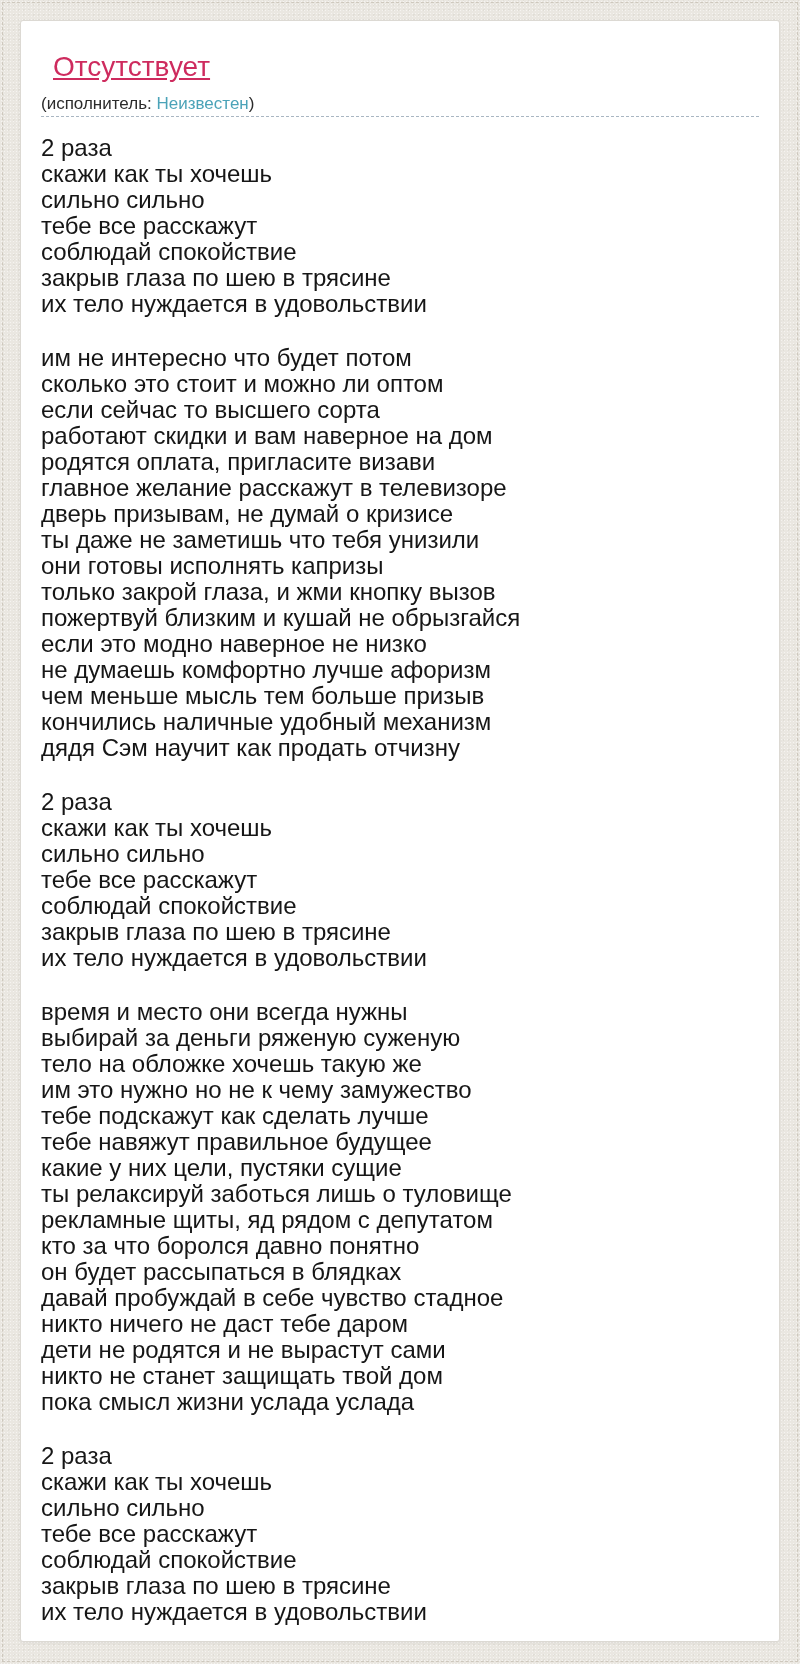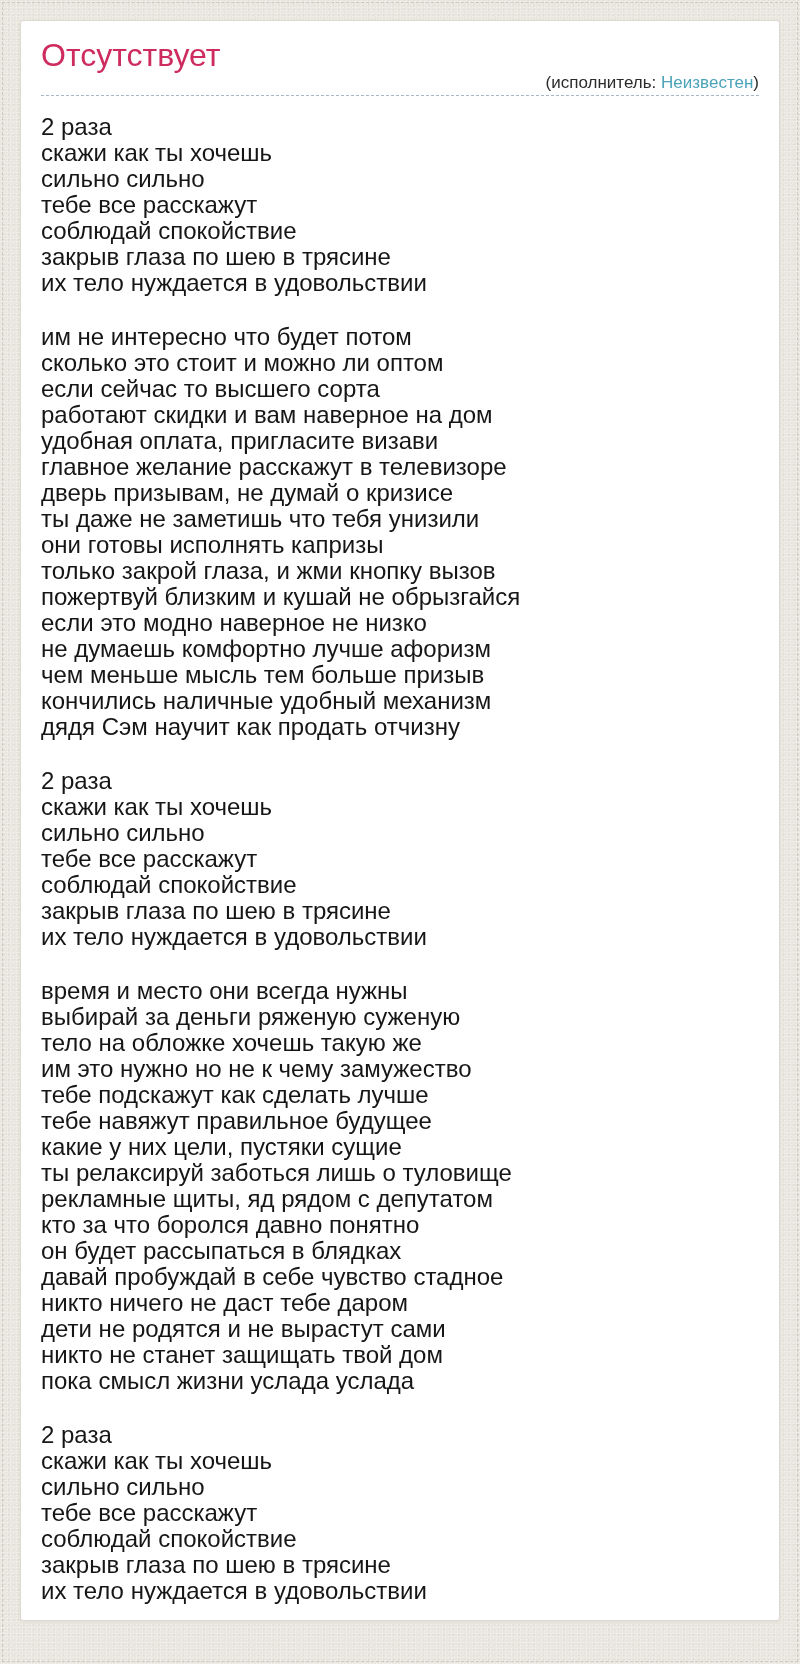--- a/index.html
+++ b/index.html
@@ -29,31 +29,31 @@
   }
   .card{
     position:absolute;left:20px;top:20px;width:760px;
     background:var(--card_bg);
     border:1px solid #dcd9d3;
     border-radius:3px;
     box-shadow:0 1px 3px rgba(0,0,0,.06);
     padding:18px 20px 16px 20px;
   }
   h1.song-title{
-    margin:0;padding:0;
-    font-size:32px;line-height:32px;font-weight:400;
+    margin:12px;padding:0;
+    font-size:28px;line-height:32px;font-weight:400;
     color:var(--title);
+    text-decoration:underline;
   }
   .artist-line{
     font-size:17px;line-height:17px;
     color:#2b2b2b;
     margin-top:3px;
     padding-bottom:4px;
     border-bottom:1px dashed var(--separator);
-    text-align:right;
   }
   .artist-line a{
     color:var(--artist_link);
     text-decoration:none;
     cursor:pointer;
   }
   .lyrics{
     margin-top:18px;
     font-size:24px;line-height:26px;
     color:var(--text);
@@ -81,21 +81,21 @@
         <div class="line">тебе все расскажут</div>
         <div class="line">соблюдай спокойствие</div>
         <div class="line">закрыв глаза по шею в трясине</div>
         <div class="line">их тело нуждается в удовольствии</div>
       </div>
       <div class="stanza">
         <div class="line">им не интересно что будет потом</div>
         <div class="line">сколько это стоит и можно ли оптом</div>
         <div class="line">если сейчас то высшего сорта</div>
         <div class="line">работают скидки и вам наверное на дом</div>
-        <div class="line">удобная оплата, пригласите визави</div>
+        <div class="line">родятся оплата, пригласите визави</div>
         <div class="line">главное желание расскажут в телевизоре</div>
         <div class="line">дверь призывам, не думай о кризисе</div>
         <div class="line">ты даже не заметишь что тебя унизили</div>
         <div class="line">они готовы исполнять капризы</div>
         <div class="line">только закрой глаза, и жми кнопку вызов</div>
         <div class="line">пожертвуй близким и кушай не обрызгайся</div>
         <div class="line">если это модно наверное не низко</div>
         <div class="line">не думаешь комфортно лучше афоризм</div>
         <div class="line">чем меньше мысль тем больше призыв</div>
         <div class="line">кончились наличные удобный механизм</div>

